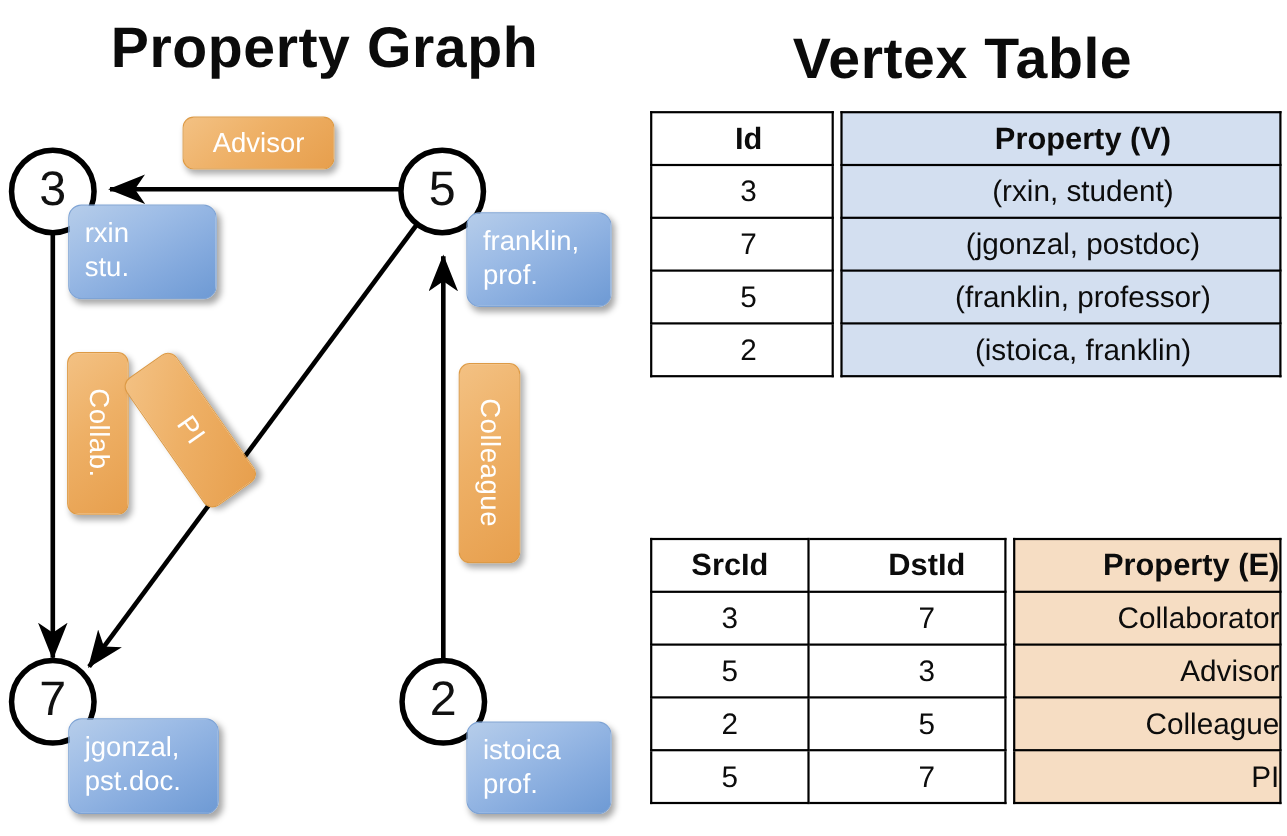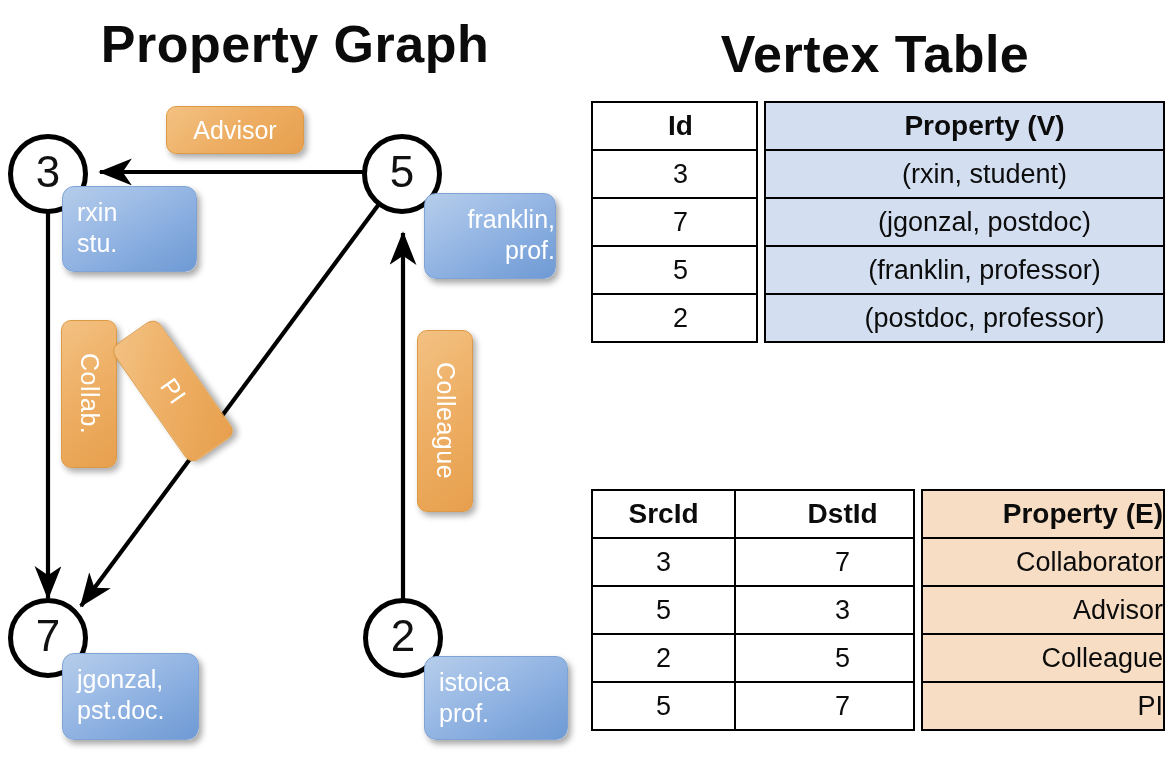--- a/index.html
+++ b/index.html
@@ -143,31 +143,31 @@
   </div>
   <div class="vnode" style="left:363px;top:598px;width:80px;height:80px;">
     <span>2</span>
   </div>
 
   <div class="pbox" style="left:62px;top:186px;width:135px;height:86px;">
     <div>rxin</div>
     <div>stu.</div>
   </div>
 
-  <div class="pbox" style="left:424px;top:193px;width:132px;height:86px;text-align:right;">
+  <div class="pbox" style="left:424px;top:193px;width:132px;height:86px;">
     <div>franklin,</div>
     <div>prof.</div>
   </div>
 
   <div class="pbox" style="left:62px;top:653px;width:137px;height:87px;">
     <div>jgonzal,</div>
     <div>pst.doc.</div>
   </div>
 
-  <div class="pbox" style="left:424px;top:656px;width:144px;height:84px;">
+  <div class="pbox" style="left:424px;top:656px;width:132px;height:84px;">
     <div>istoica</div>
     <div>prof.</div>
   </div>
 
   <div class="ebox" style="left:166px;top:106px;width:138px;height:48px;">
     <span>Advisor</span>
   </div>
 
   <div class="ebox" style="left:61px;top:320px;width:56px;height:148px;">
     <span class="vtext">Collab.</span>
@@ -199,21 +199,21 @@
       <td class="c-prop blue-cell">(jgonzal, postdoc)</td>
     </tr>
     <tr>
       <td class="c-id">5</td>
       <td class="sep"></td>
       <td class="c-prop blue-cell">(franklin, professor)</td>
     </tr>
     <tr>
       <td class="c-id">2</td>
       <td class="sep"></td>
-      <td class="c-prop blue-cell">(postdoc, professor)</td>
+      <td class="c-prop blue-cell">(istoica, franklin)</td>
     </tr>
   </tbody>
     </table>
 
   <table class="tbl" id="edge-table">
     <tbody>
         <tr>
       <th class="c-src">SrcId</th>
       <th class="c-dst">DstId</th>
       <td class="sep"></td>

